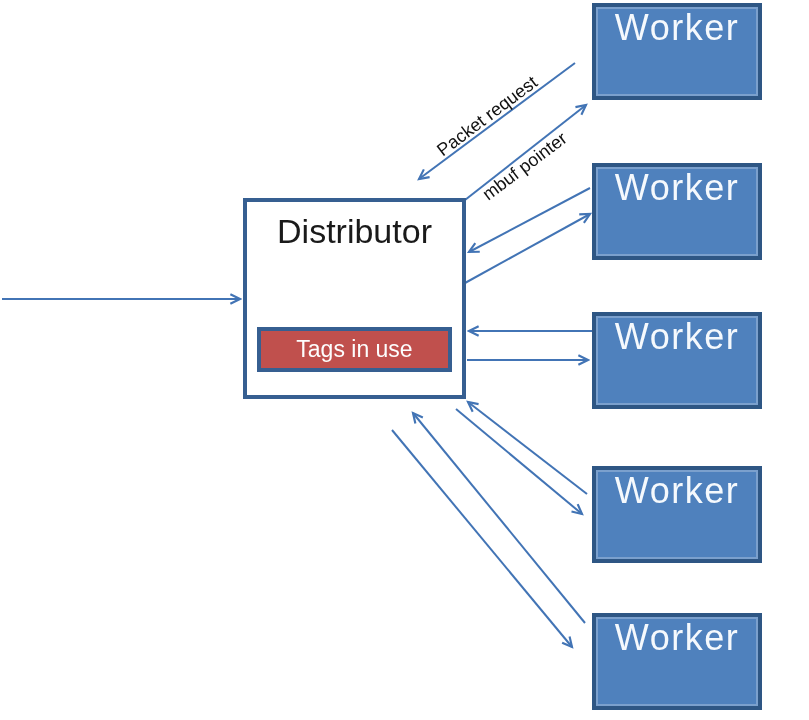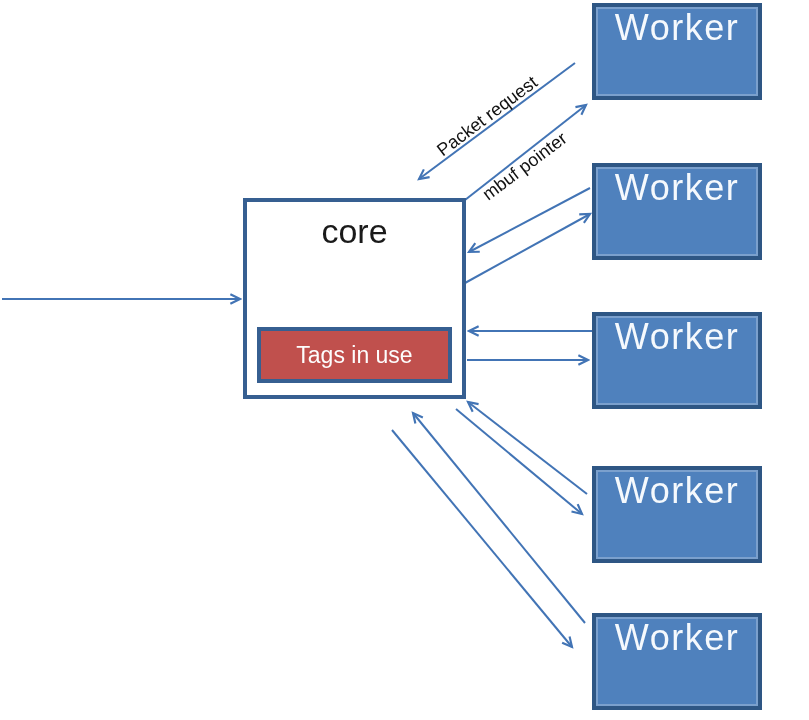--- a/index.html
+++ b/index.html
@@ -12,21 +12,21 @@
 
   .distributor-box{
     position:absolute;left:243px;top:198px;width:223px;height:201px;
     background:#ffffff;border:4px solid #365F91;
   }
   .distributor-title{
     position:absolute;left:0;top:6px;width:100%;
     text-align:center;color:#1a1a1a;font-size:34px;line-height:47px;
   }
   .tags-box{
-    position:absolute;left:10px;top:125px;width:195px;height:56px;
+    position:absolute;left:10px;top:125px;width:195px;height:45px;
     background:#C0504D;border:4px solid #365F91;
     display:flex;align-items:center;justify-content:center;
     color:#fdfdfd;font-size:23px;
   }
   .worker-box{
     position:absolute;left:592px;width:170px;height:97px;
     background:#4F81BD;border:4px solid #2E5684;
     box-shadow:inset 0 0 0 2px rgba(255,255,255,0.25);
     display:flex;align-items:flex-start;justify-content:center;
     color:#f5f9fd;font-size:36px;letter-spacing:1.5px;
@@ -62,21 +62,21 @@
       <line x1="467" y1="360" x2="588" y2="360" marker-end="url(#ah)"></line>
       <line x1="456" y1="409" x2="582" y2="514" marker-end="url(#ah)"></line>
       <line x1="587" y1="494" x2="468" y2="402" marker-end="url(#ah)"></line>
       <line x1="392" y1="430" x2="572" y2="647" marker-end="url(#ah)"></line>
       <line x1="585" y1="623" x2="413" y2="413" marker-end="url(#ah)"></line>
     </g>
   </svg>
 
   <div class="distributor-box">
     <div class="distributor-title">
-      <div>core</div>
+      <div>Distributor</div>
     </div>
     <div class="tags-box">
       <span>Tags in use</span>
     </div>
   </div>
 
   <div class="worker-box" style="top:3px">
     <span>Worker</span>
   </div>
   <div class="worker-box" style="top:163px">

